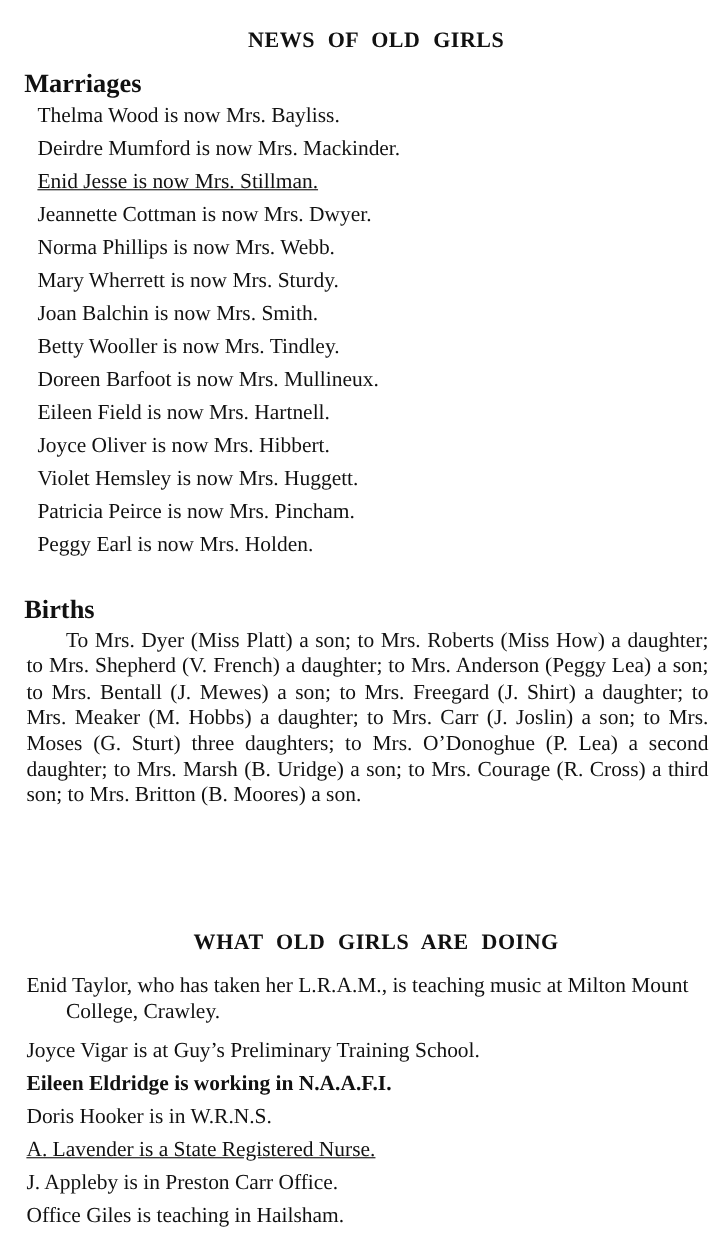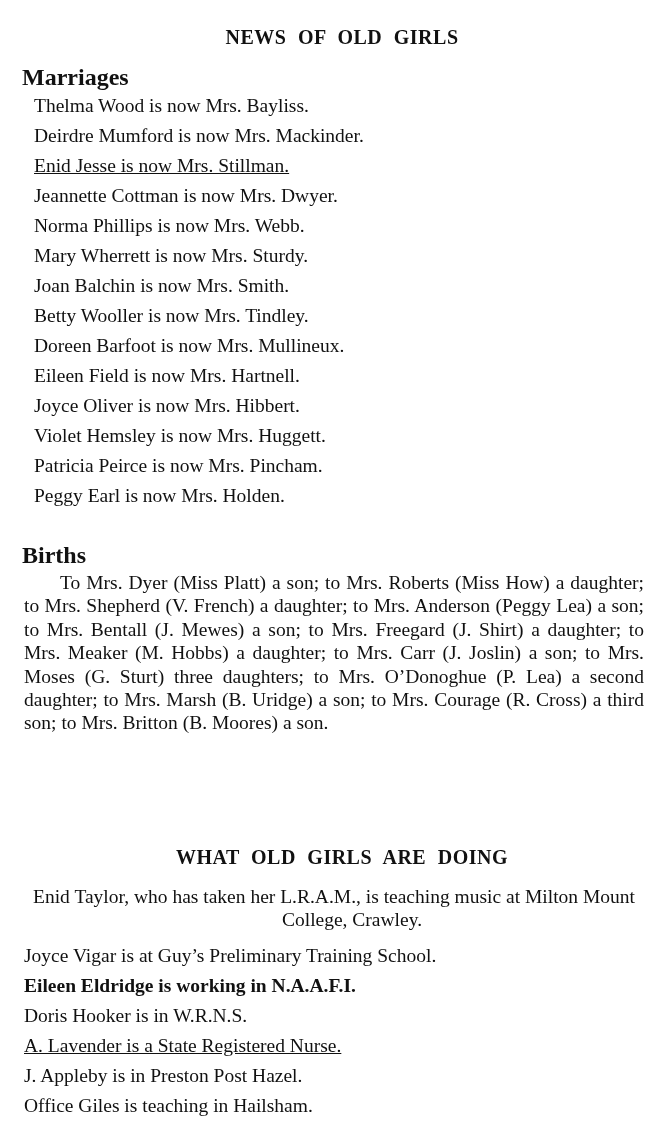--- a/index.html
+++ b/index.html
@@ -51,21 +51,21 @@
   <div class="line" style="top:425px;">Violet Hemsley is now Mrs. Huggett.</div>
   <div class="line" style="top:455px;">Patricia Peirce is now Mrs. Pincham.</div>
   <div class="line" style="top:485px;">Peggy Earl is now Mrs. Holden.</div>
 
   <div class="subhead" style="top:542px;">Births</div>
 
   <div class="para" style="top:571px;">To Mrs. Dyer (Miss Platt) a son; to Mrs. Roberts (Miss How) a daughter; to Mrs. Shepherd (V. French) a daughter; to Mrs. Anderson (Peggy Lea) a son; to Mrs. Bentall (J. Mewes) a son; to Mrs. Freegard (J. Shirt) a daughter; to Mrs. Meaker (M. Hobbs) a daughter; to Mrs. Carr (J. Joslin) a son; to Mrs. Moses (G. Sturt) three daughters; to Mrs. O’Donoghue (P. Lea) a second daughter; to Mrs. Marsh (B. Uridge) a son; to Mrs. Courage (R. Cross) a third son; to Mrs. Britton (B. Moores) a son.</div>
 
   <div class="title" style="top:846px;">WHAT OLD GIRLS ARE DOING</div>
 
-  <div class="hang" style="top:885px;text-align:center;">Enid Taylor, who has taken her L.R.A.M., is teaching music at Milton Mount College, Crawley.</div>
+  <div class="hang" style="top:885px;">Enid Taylor, who has taken her L.R.A.M., is teaching music at Milton Mount College, Crawley.</div>
   <div class="hang" style="top:944px;">Joyce Vigar is at Guy’s Preliminary Training School.</div>
   <div class="hang" style="top:974px;font-weight:bold;">Eileen Eldridge is working in N.A.A.F.I.</div>
   <div class="hang" style="top:1004px;">Doris Hooker is in W.R.N.S.</div>
   <div class="hang" style="top:1034px;text-decoration:underline;">A. Lavender is a State Registered Nurse.</div>
-  <div class="hang" style="top:1064px;">J. Appleby is in Preston Post Hazel.</div>
+  <div class="hang" style="top:1064px;">J. Appleby is in Preston Carr Office.</div>
   <div class="hang" style="top:1094px;">Office Giles is teaching in Hailsham.</div>
 
 </div>
 
 </body></html>

